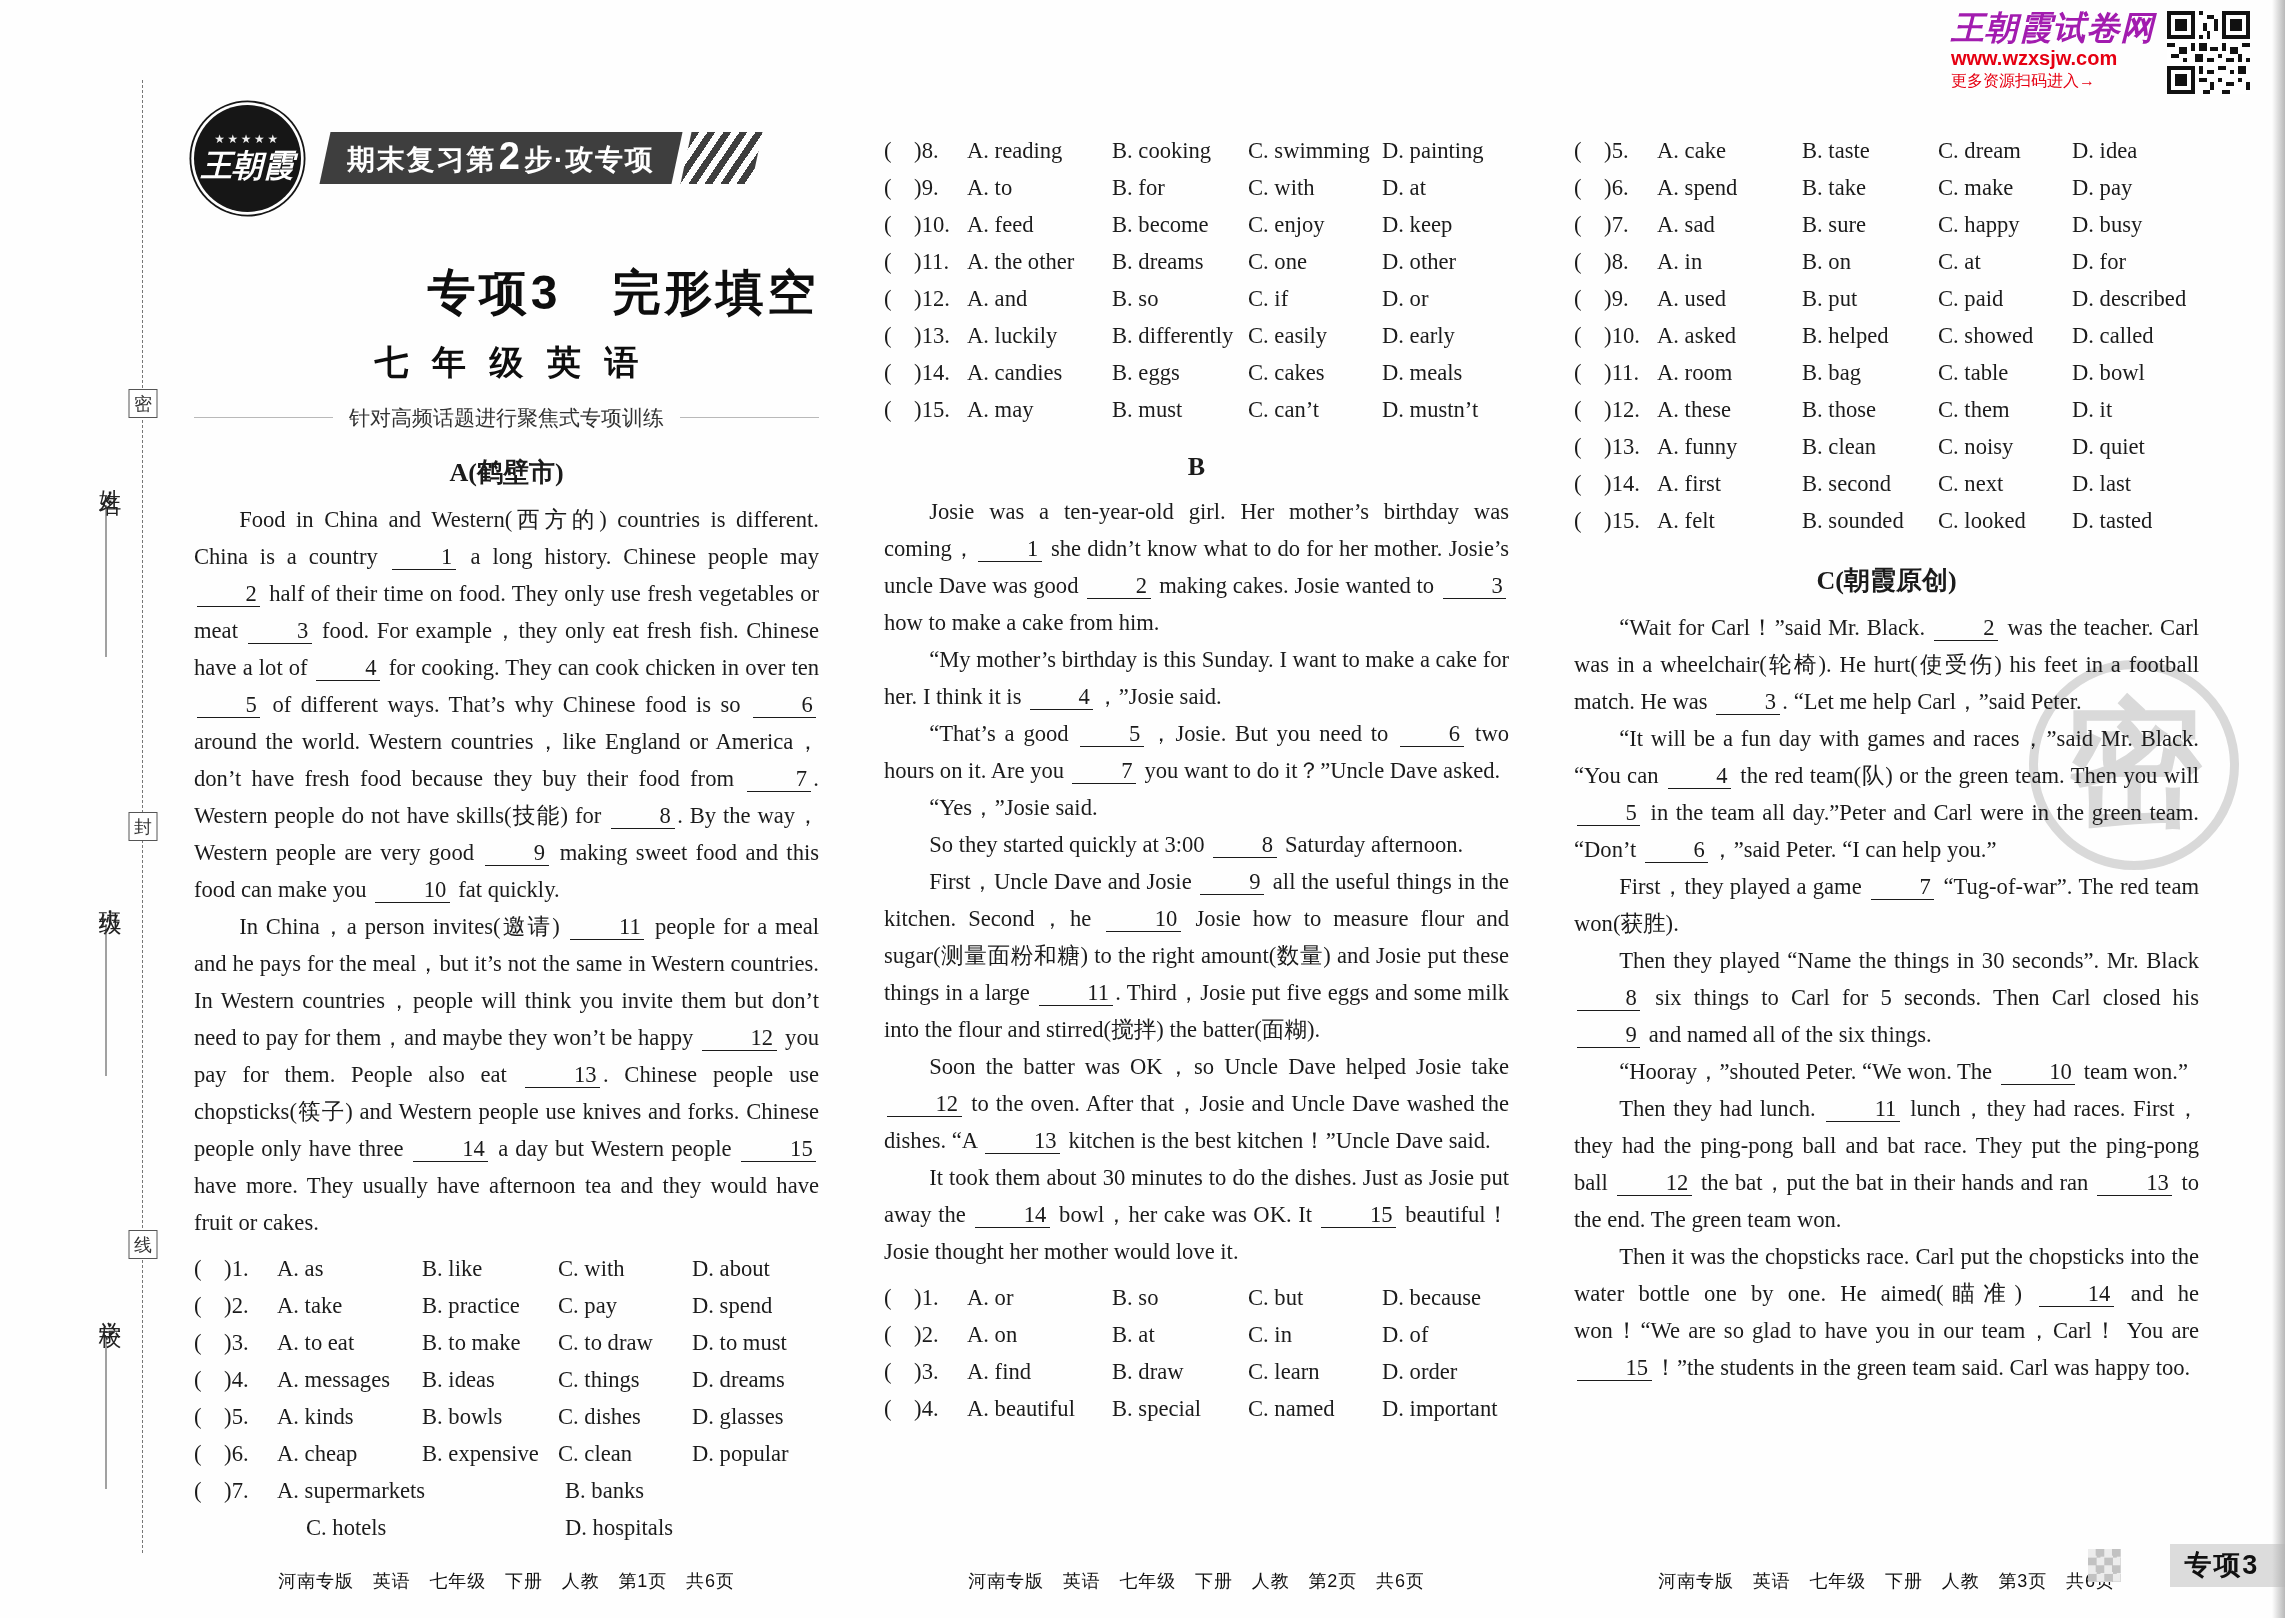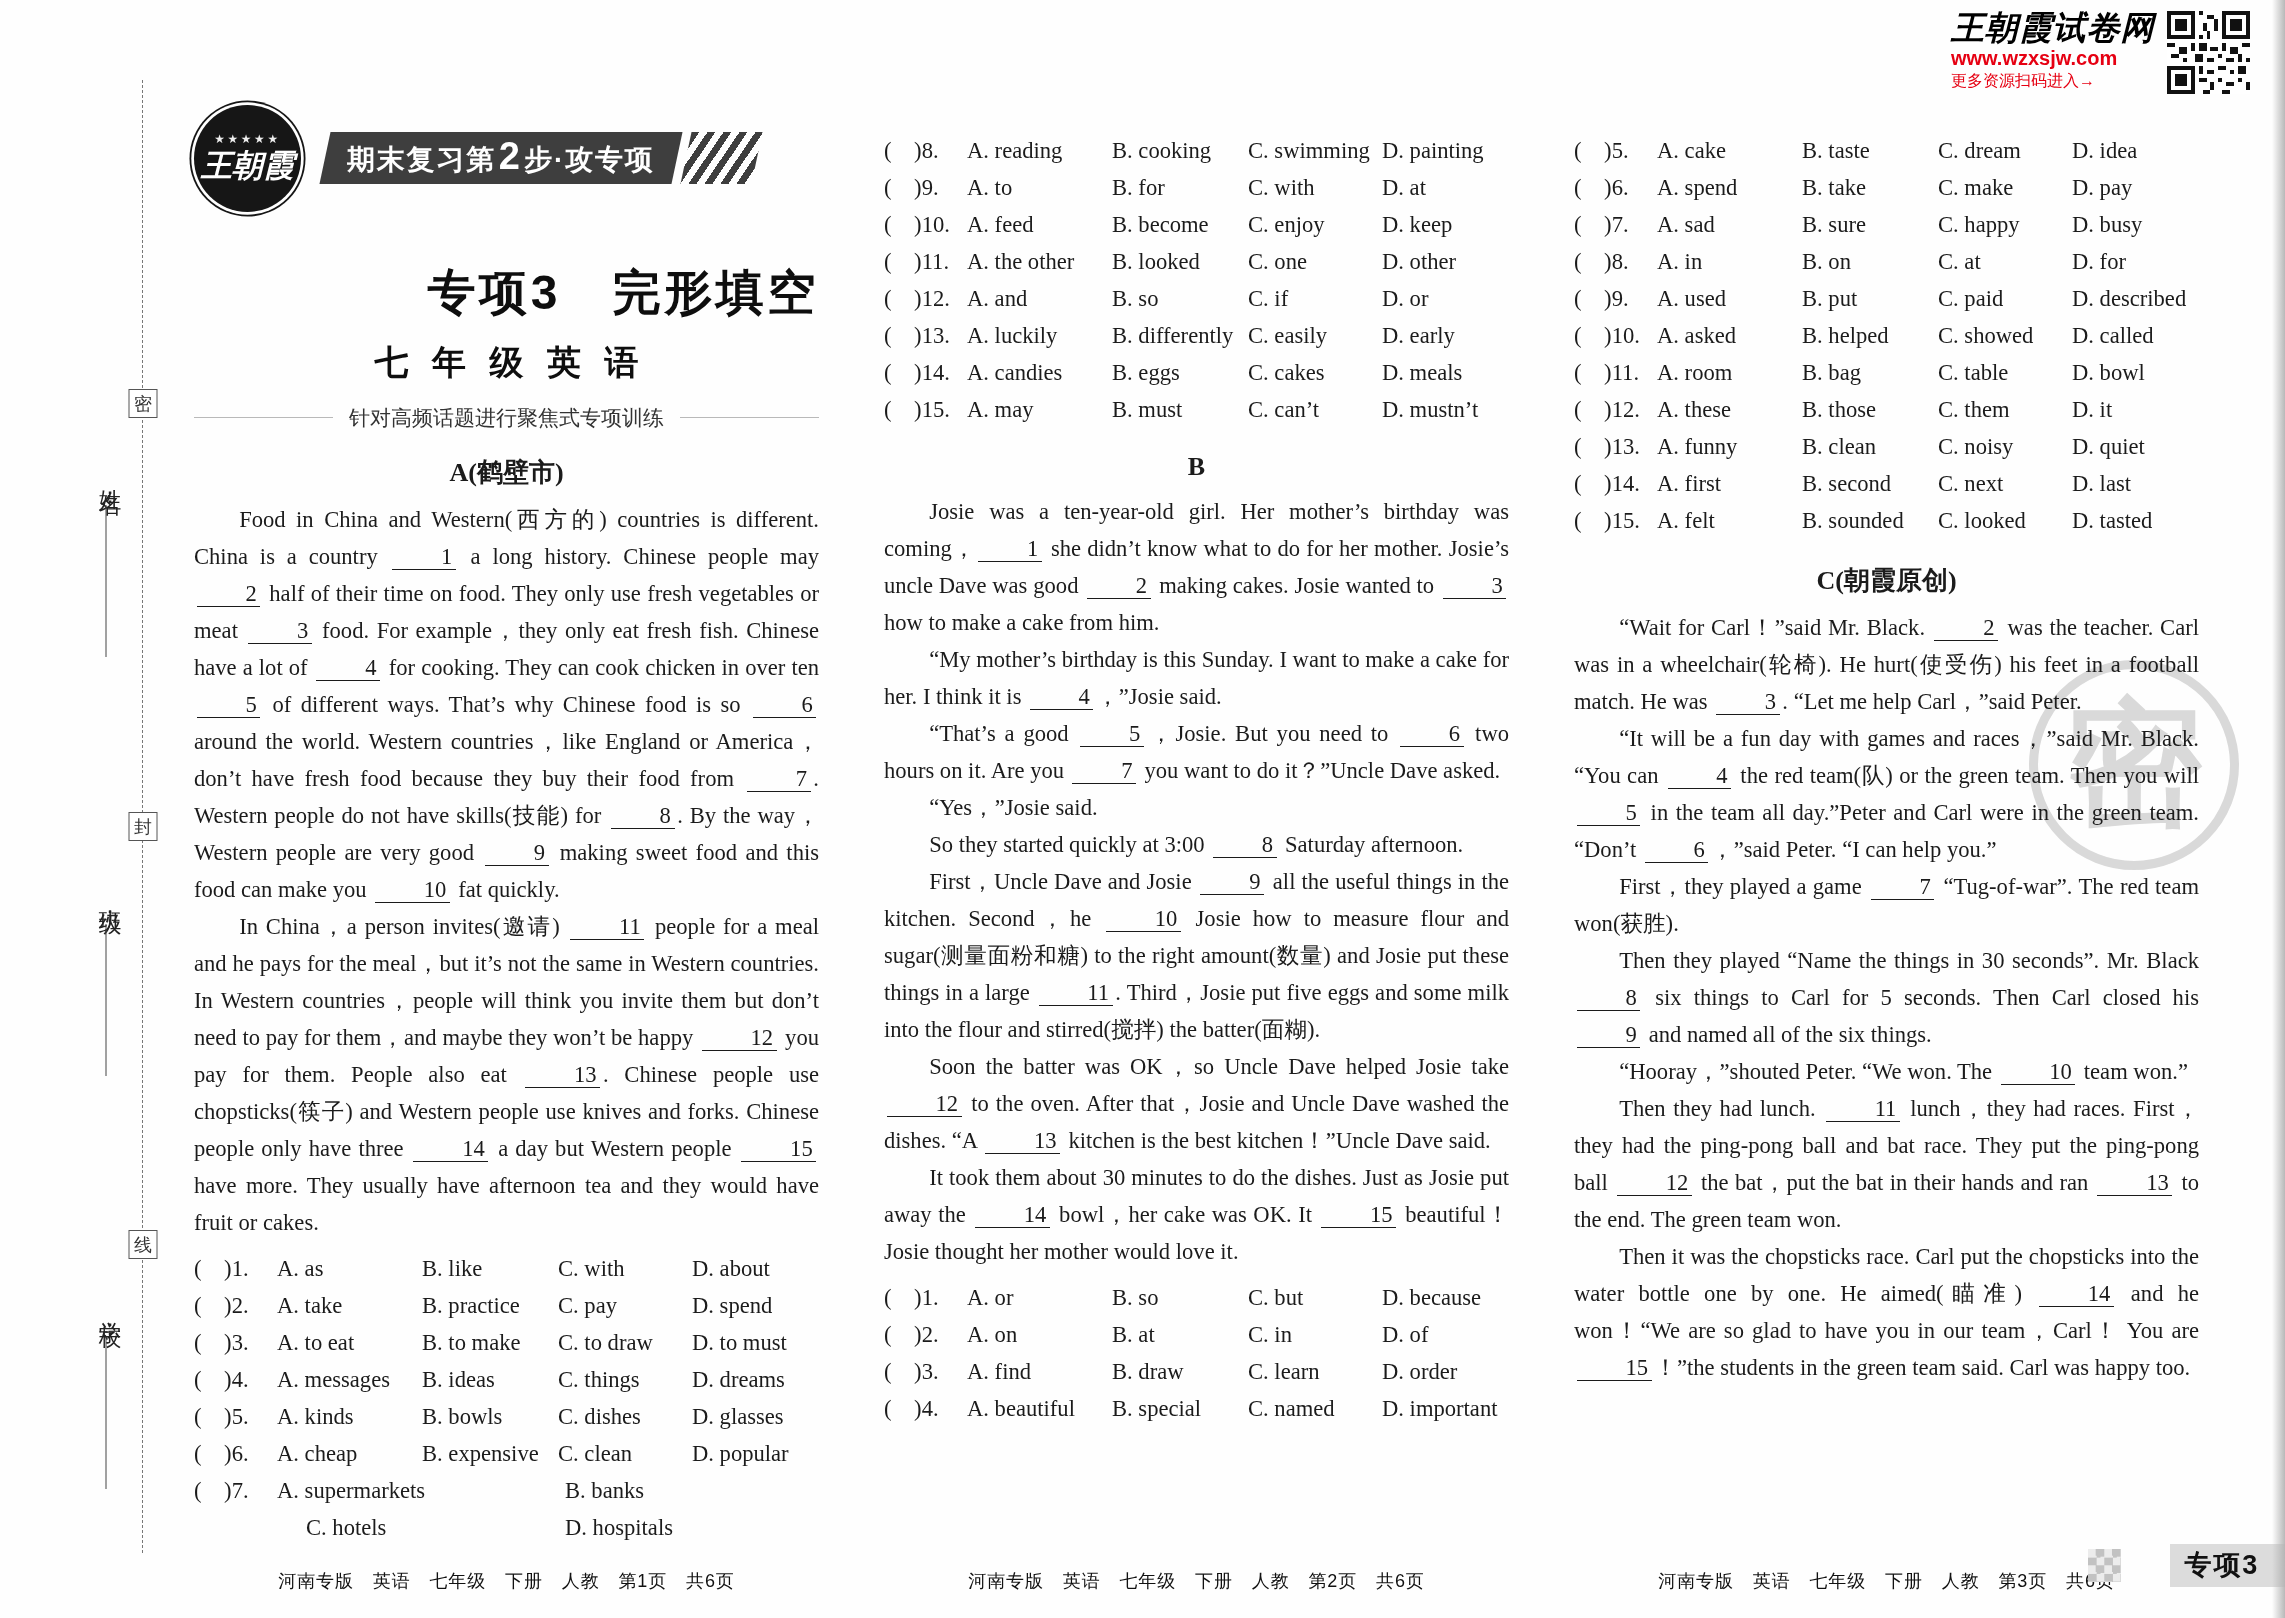--- a/index.html
+++ b/index.html
@@ -6,21 +6,21 @@
   html,body{background:#cfcfcf;}
   .page{position:relative;width:2286px;height:1618px;background:#fefefe;overflow:hidden;
         color:#1b1b1b;font-family:"Liberation Serif",serif;}
   .edge-shadow{position:absolute;top:0;right:0;width:14.5px;height:100%;z-index:5;
         background:linear-gradient(to left,#b3b3b3,rgba(179,179,179,0));}
 
   
   .site-brand{position:absolute;top:11px;right:36px;display:flex;gap:12.7px;align-items:flex-start;z-index:4;}
   .site-text{display:flex;flex-direction:column;gap:2.7px;text-align:left;}
   .site-name{font-family:"Liberation Sans",sans-serif;font-weight:700;font-style:italic;
-        font-size:33px;line-height:1;color:#000000;letter-spacing:0.9px;}
+        font-size:33px;line-height:1;color:#a21caf;letter-spacing:0.9px;}
   .site-url{font-family:"Liberation Sans",sans-serif;font-weight:700;font-size:20px;color:#e60012;line-height:1.15;}
   .site-more{font-family:"Liberation Sans",sans-serif;font-size:16px;color:#e60012;line-height:1.15;}
   .qr{width:83px;height:83px;}
 
   
   .rail{position:absolute;left:0;top:0;width:194px;height:100%;z-index:2;}
   .rail-line{position:absolute;left:142px;top:80px;height:1473px;border-left:1.8px dashed #777;}
   .rail-seal{position:absolute;left:143px;transform:translateX(-50%);width:29px;height:29px;
         border:0.9px solid #555;background:#fff;display:flex;align-items:center;justify-content:center;
         font-family:"Liberation Sans",sans-serif;font-size:18px;color:#333;}
@@ -270,21 +270,21 @@
           <div class="opt-row">
             <span class="opt-num">(　)10.</span>
             <span class="opt">A. feed</span>
             <span class="opt">B. become</span>
             <span class="opt">C. enjoy</span>
             <span class="opt">D. keep</span>
           </div>
           <div class="opt-row">
             <span class="opt-num">(　)11.</span>
             <span class="opt">A. the other</span>
-            <span class="opt">B. looked</span>
+            <span class="opt">B. dreams</span>
             <span class="opt">C. one</span>
             <span class="opt">D. other</span>
           </div>
           <div class="opt-row">
             <span class="opt-num">(　)12.</span>
             <span class="opt">A. and</span>
             <span class="opt">B. so</span>
             <span class="opt">C. if</span>
             <span class="opt">D. or</span>
           </div>

